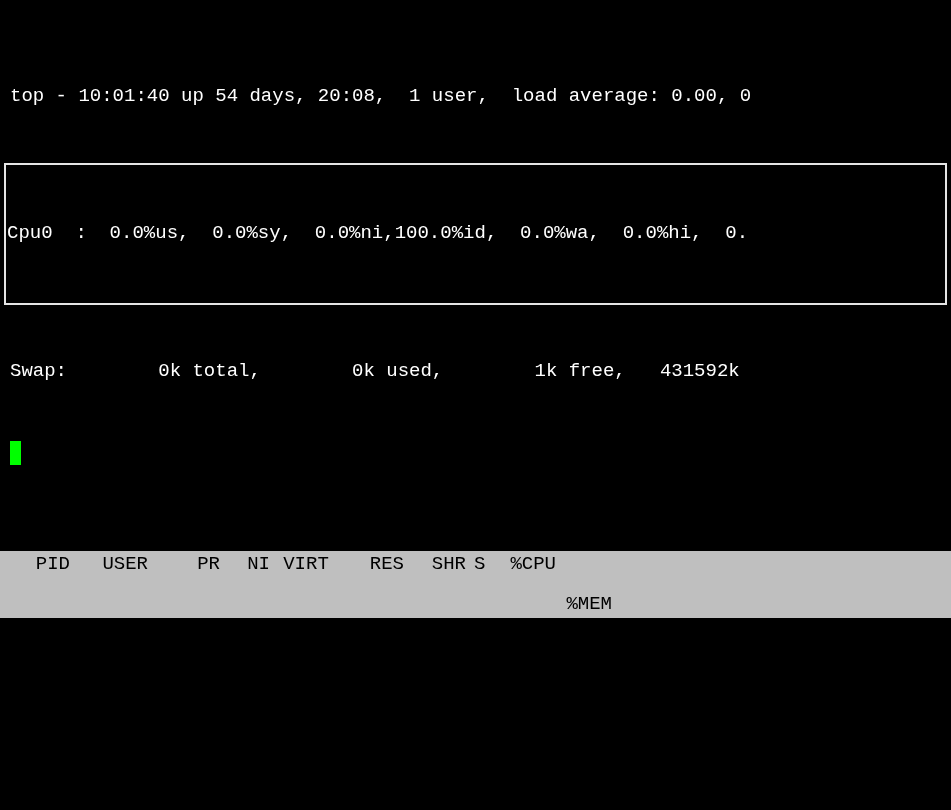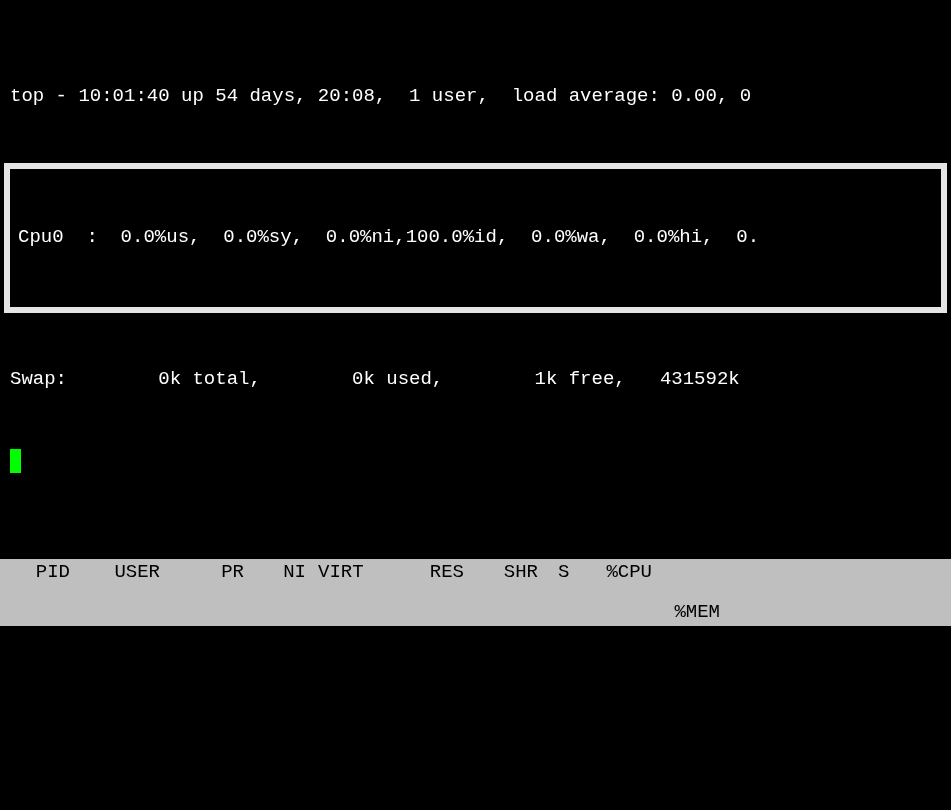--- a/index.html
+++ b/index.html
@@ -16,44 +16,43 @@
   }
   .terminal {
     position: relative;
     padding: 0;
     white-space: pre;
   }
   .line {
     padding: 0 10px;
   }
   .highlight-box {
-    border: 6px solid #e5e5e5;
+    border: 2px solid #e5e5e5;
     margin: -2px 4px;
-    padding: 0 8px;
+    padding: 0 1px;
   }
   .cursor {
     display: inline-block;
     width: 11px;
     height: 1.25em;
     background: #00ff00;
     vertical-align: text-bottom;
     margin-left: 10px;
   }
   .hdr {
     background: #bfbfbf;
     color: #000;
     padding: 0 10px;
     display: flex;
-    gap: 12px;
   }
   .c-pid  { width: 60px; text-align: right; }
   .c-user { width: 70px; text-align: right; padding-left: 8px; }
   .c-pr   { width: 72px; text-align: right; }
   .c-ni   { width: 50px; text-align: right; }
-  .c-virt { width: 72px; text-align: left; }
+  .c-virt { width: 72px; text-align: center; }
   .c-res  { width: 62px; text-align: right; }
   .c-shr  { width: 62px; text-align: right; }
   .c-s    { width: 26px; text-align: left; padding-left: 8px; }
   .c-cpu  { width: 56px; text-align: right; }
   .c-mem  { width: 56px; text-align: right; margin-top: 40px; }
   .c-time { width: 120px; text-align: right; }
 </style>
 </head>
 <body>
 

